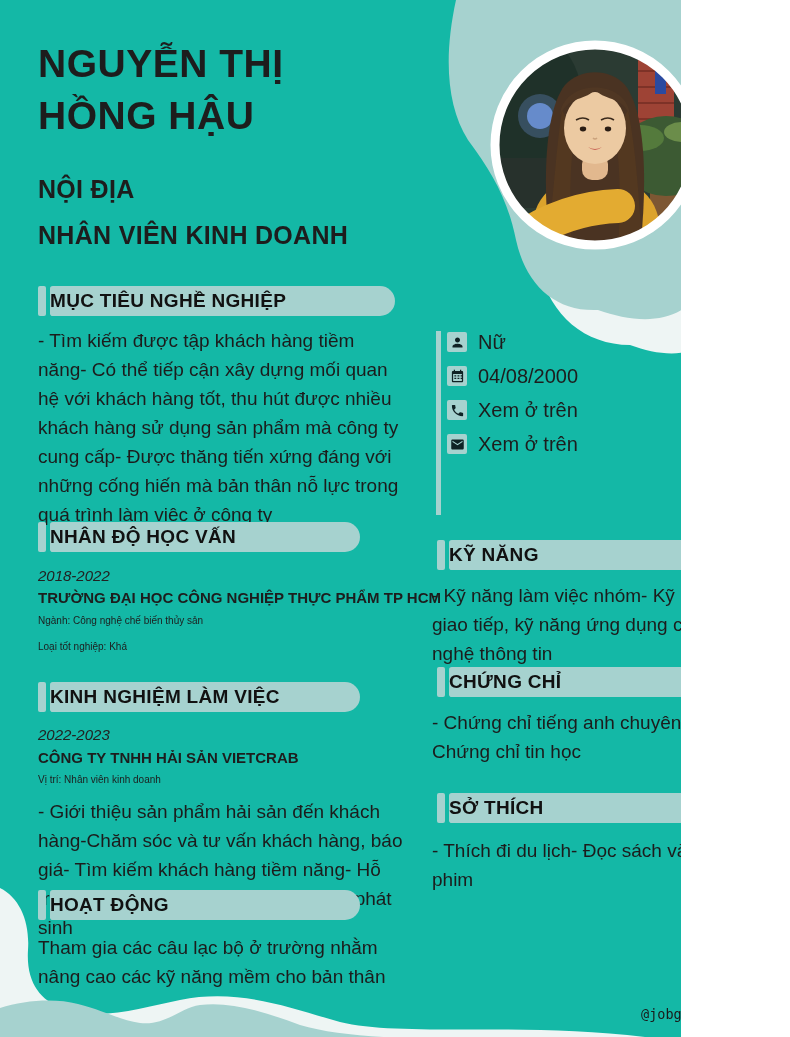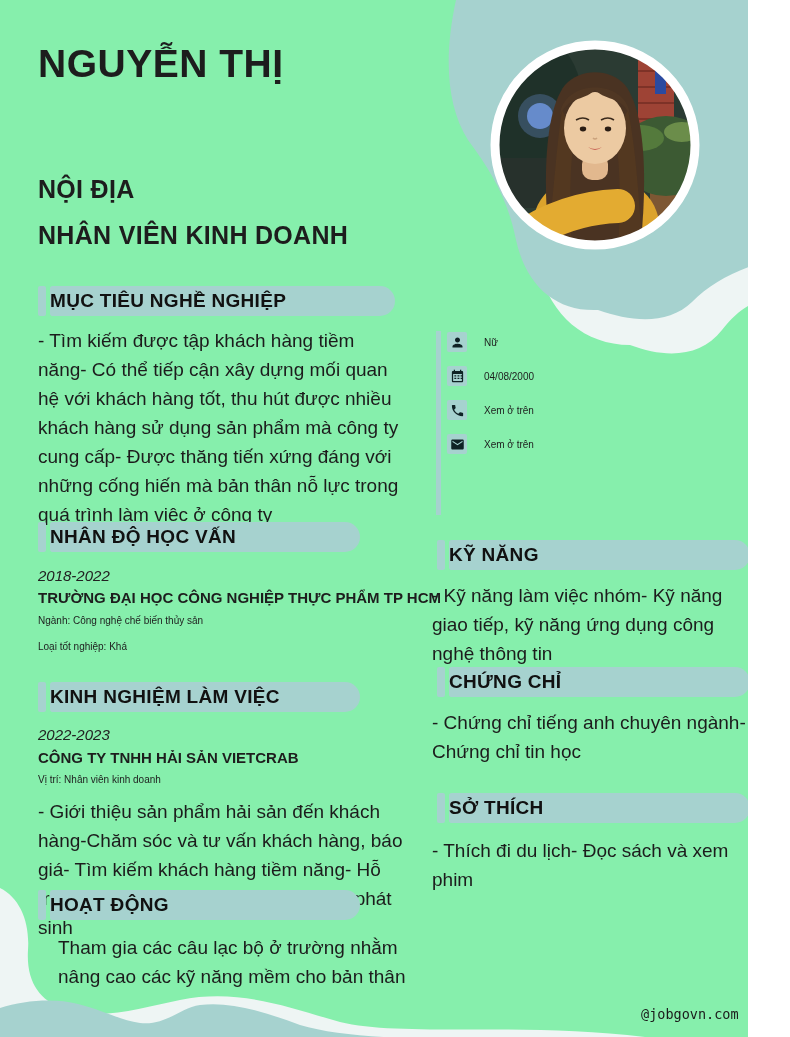--- a/index.html
+++ b/index.html
@@ -3,41 +3,41 @@
 <meta charset="utf-8">
 <style>
   :root{
     --teal:#a6d2cf;
     --pale:#eef5f4;
     --ink:#1d1d1d;
   }
   *{margin:0;padding:0;box-sizing:border-box;}
   html,body{background:#ffffff;}
   body{font-family:"Liberation Sans","DejaVu Sans",sans-serif;color:var(--ink);}
-  .page{position:relative;width:748px;height:1037px;background:#86efac;overflow:hidden;}
+  .page{position:relative;width:681px;height:1037px;background:#14b8a6;overflow:hidden;}
   .deco{position:absolute;left:0;top:0;width:790px;height:1037px;z-index:0;}
   .photo{position:absolute;left:490px;top:40px;z-index:2;}
 
   .name{position:absolute;left:38px;top:38px;font-size:39px;font-weight:700;line-height:52px;letter-spacing:.5px;z-index:3;}
   .role{position:absolute;left:38px;top:166px;font-size:25px;font-weight:700;line-height:46px;letter-spacing:.3px;z-index:3;}
 
   .sec{position:absolute;height:30px;z-index:3;}
   .sec .accent{position:absolute;left:0;top:0;width:8px;height:30px;background:var(--teal);border-radius:2px;}
   .sec .bar{position:absolute;left:12px;top:0;height:30px;background:var(--teal);border-radius:3px 16px 16px 3px;display:flex;align-items:center;font-weight:700;font-size:19px;letter-spacing:.3px;color:#111;}
 
   .body-text{position:absolute;font-size:19px;line-height:29px;color:#1c1c1c;z-index:3;}
   .italic-date{position:absolute;font-size:15px;font-style:italic;color:#222;z-index:3;}
   .org-line{position:absolute;font-size:15px;font-weight:700;white-space:nowrap;z-index:3;}
   .plain-line{position:absolute;font-size:10px;z-index:3;}
 
   .contact-rule{position:absolute;left:436px;top:331px;width:5px;height:184px;background:var(--teal);z-index:3;}
   .c-row{position:absolute;left:447px;display:flex;align-items:flex-start;z-index:3;}
   .c-ico{width:20px;height:20px;background:var(--teal);border-radius:2px;display:flex;align-items:center;justify-content:center;flex:0 0 20px;}
   .c-ico svg{width:15px;height:15px;fill:#0e2224;}
-  .c-txt{margin-left:17px;font-size:10px;line-height:21px;padding-top:0px;}
+  .c-txt{margin-left:11px;font-size:20px;line-height:21px;padding-top:0px;}
 
   .watermark{position:absolute;left:641px;top:1006px;font-family:"DejaVu Sans Mono","Liberation Mono",monospace;font-size:13.5px;color:#1a1a1a;z-index:3;}
 </style>
 </head>
 <body>
 
 <div class="page">
 
   <svg class="deco" viewBox="0 0 790 1037">
 
@@ -87,20 +87,21 @@
       <ellipse cx="118" cy="89" rx="3.2" ry="2.4" fill="#2a1d14"></ellipse>
       <path d="M 103,98 q 2,2 4,0" stroke="#caa27c" stroke-width="1.5" fill="none"></path>
       <path d="M 98,107 q 7,4 14,0 q -7,6 -14,0 Z" fill="#c65f52"></path>
       <path d="M 20,206 Q 70,168 128,166" stroke="#e3ab31" stroke-width="34" fill="none" stroke-linecap="round"></path>
     </g>
     <circle cx="105" cy="105" r="100" fill="none" stroke="#ffffff" stroke-width="9"></circle>
   </svg>
 
   <div class="name">
     <div>NGUYỄN THỊ</div>
+    <div>HỒNG HẬU</div>
   </div>
   <div class="role">
     <div>NỘI ĐỊA</div>
     <div>NHÂN VIÊN KINH DOANH</div>
   </div>
 
   <div class="sec" style="left:38px;top:286px;">
     <div class="accent"></div>
     <div class="bar" style="width:345px;">MỤC TIÊU NGHỀ NGHIỆP</div>
   </div>
@@ -121,21 +122,21 @@
   </div>
   <div class="italic-date" style="left:38px;top:726px;">2022-2023</div>
   <div class="org-line" style="left:38px;top:749px;">CÔNG TY TNHH HẢI SẢN VIETCRAB</div>
   <div class="plain-line" style="left:38px;top:774px;">Vị trí: Nhân viên kinh doanh</div>
   <div class="body-text" style="left:38px;top:797px;width:368px;">- Giới thiệu sản phẩm hải sản đến khách hàng-Chăm sóc và tư vấn khách hàng, báo giá- Tìm kiếm khách hàng tiềm năng- Hỗ trợ khách hàng giải quyết các vấn đề phát sinh</div>
 
   <div class="sec" style="left:38px;top:890px;">
     <div class="accent"></div>
     <div class="bar" style="width:310px;">HOẠT ĐỘNG</div>
   </div>
-  <div class="body-text" style="left:38px;top:933px;width:372px;margin-left:20px;">Tham gia các câu lạc bộ ở trường nhằm nâng cao các kỹ năng mềm cho bản thân</div>
+  <div class="body-text" style="left:38px;top:933px;width:372px;">Tham gia các câu lạc bộ ở trường nhằm nâng cao các kỹ năng mềm cho bản thân</div>
 
   <div class="contact-rule"></div>
 
   <div class="c-row" style="top:332px;">
     <div class="c-ico">
       <svg viewBox="0 0 24 24">
           <path d="M12 12c2.21 0 4-1.79 4-4s-1.79-4-4-4-4 1.79-4 4 1.79 4 4 4zm0 2c-2.67 0-8 1.34-8 4v2h16v-2c0-2.66-5.33-4-8-4z"></path>
         </svg>
     </div>
     <div class="c-txt">Nữ</div>

